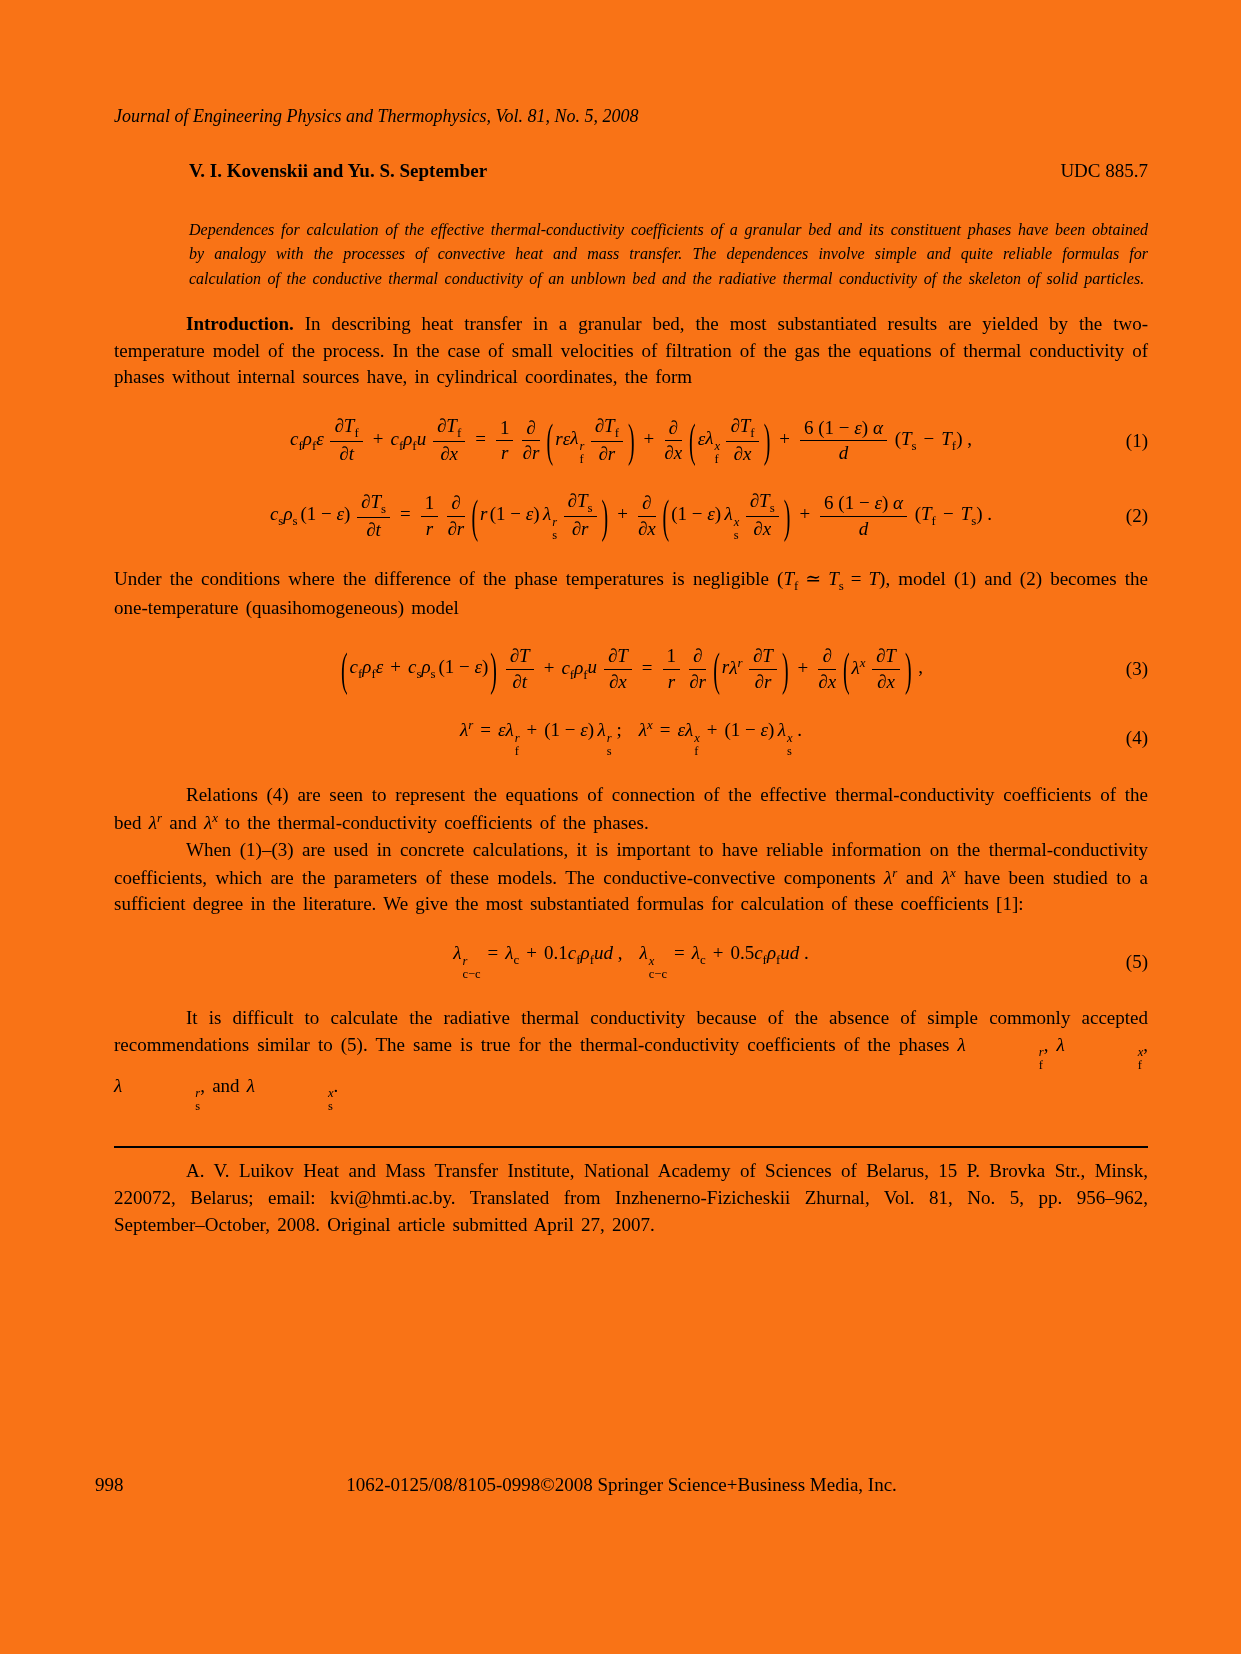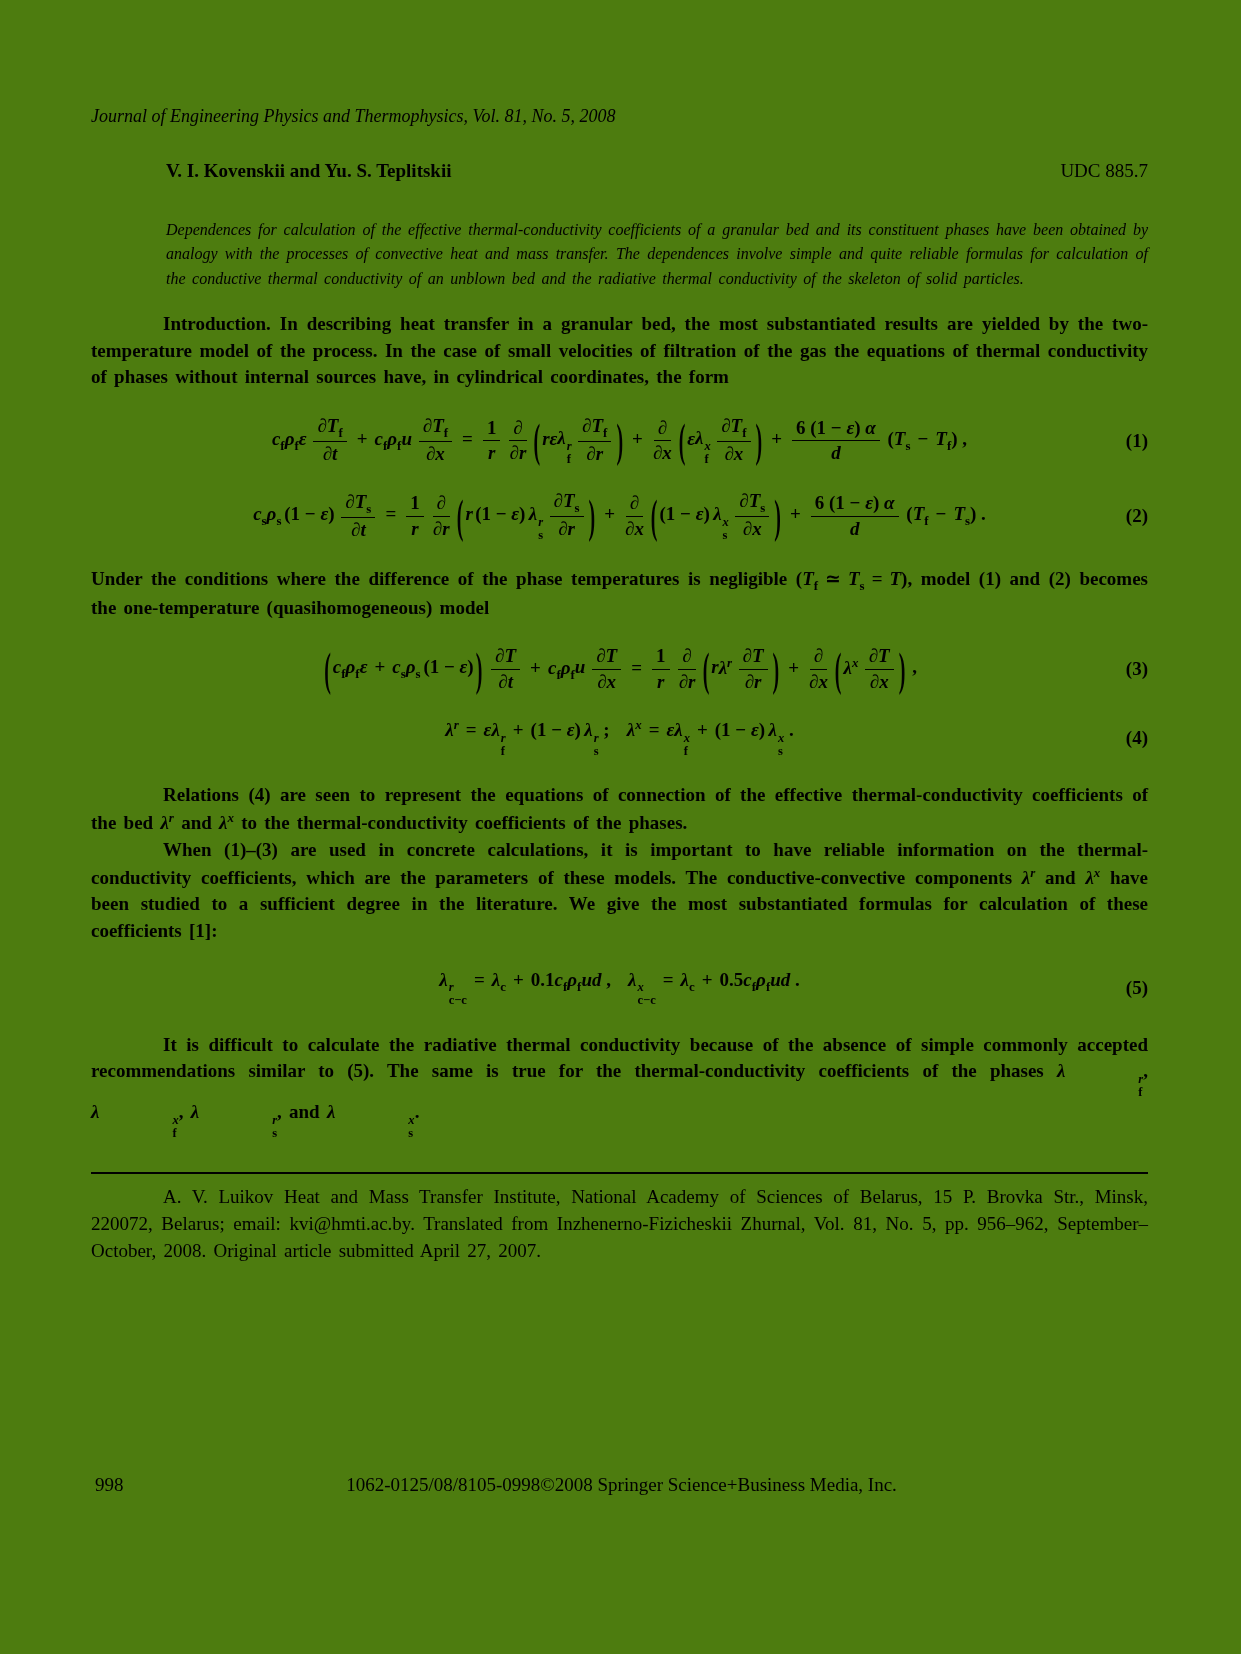--- a/index.html
+++ b/index.html
@@ -1,23 +1,23 @@
 <!DOCTYPE html>
 <html><head>
 <meta charset="utf-8">
 <style>
   html,body { margin:0; padding:0; background:#e8e8e8; }
   .page {
     position: relative;
     width: 1241px;
     height: 1654px;
     margin: 0 auto;
-    background: #4d7c0f;
+    background: #f97316;
     box-sizing: border-box;
-    padding: 106px 93px 0 91px;
+    padding: 106px 93px 0 114px;
     font-family: "Liberation Serif", "DejaVu Serif", serif;
     color: #000;
     overflow: hidden;
   }
   .journal-line {
     font-style: italic;
     font-size: 18px;
   }
   .title {
     margin: 42px 0 0 0;
@@ -37,21 +37,21 @@
   }
   .authors { font-weight: bold; }
   .abstract {
     margin: 36px 0 0 75px;
     font-style: italic;
     font-size: 16px;
     line-height: 1.52;
     text-align: justify;
     word-spacing: 2.5px;
   }
-  .body-text { margin-top: 19px; font-weight: bold; }
+  .body-text { margin-top: 19px; }
   .para {
     margin: 0;
     font-size: 19px;
     line-height: 1.4;
     text-align: justify;
     word-spacing: 2.5px;
   }
   .para.indent { text-indent: 72px; }
   .para.gap-top { margin-top: 20px; }
 
@@ -144,21 +144,21 @@
 </style>
 </head>
 <body>
 
 <div class="page">
 
   <div class="journal-line">Journal of Engineering Physics and Thermophysics, Vol. 81, No. 5, 2008</div>
 
 
   <div class="byline">
-    <span class="authors">V. I. Kovenskii and Yu. S. Teplitskii</span>
+    <span class="authors">V. I. Kovenskii and Yu. S. September</span>
     <span class="udc">UDC 885.7</span>
   </div>
 
   <div class="abstract">Dependences for calculation of the effective thermal-conductivity coefficients of a granular bed and its constituent phases have been obtained by analogy with the processes of convective heat and mass transfer. The dependences involve simple and quite reliable formulas for calculation of the conductive thermal conductivity of an unblown bed and the radiative thermal conductivity of the skeleton of solid particles.</div>
 
   <div class="body-text">
     <p class="para indent gap-top"><b>Introduction.</b> In describing heat transfer in a granular bed, the most substantiated results are yielded by the two-temperature model of the process. In the case of small velocities of filtration of the gas the equations of thermal conductivity of phases without internal sources have, in cylindrical coordinates, the form</p>
     <div class="equation"><span class="eq-body"><span><span class="mi">c</span><sub class="msub">f</sub></span><span><span class="mi">ρ</span><sub class="msub">f</sub></span><span><span class="mi">ε</span></span><span style="display: inline-block; width: 0.2em;"></span><span class="mfrac">
             <span class="fnum"><span><span class="mi">∂T</span><sub class="msub">f</sub></span></span>
             <span class="fden"><span><span class="mi">∂t</span></span></span>

